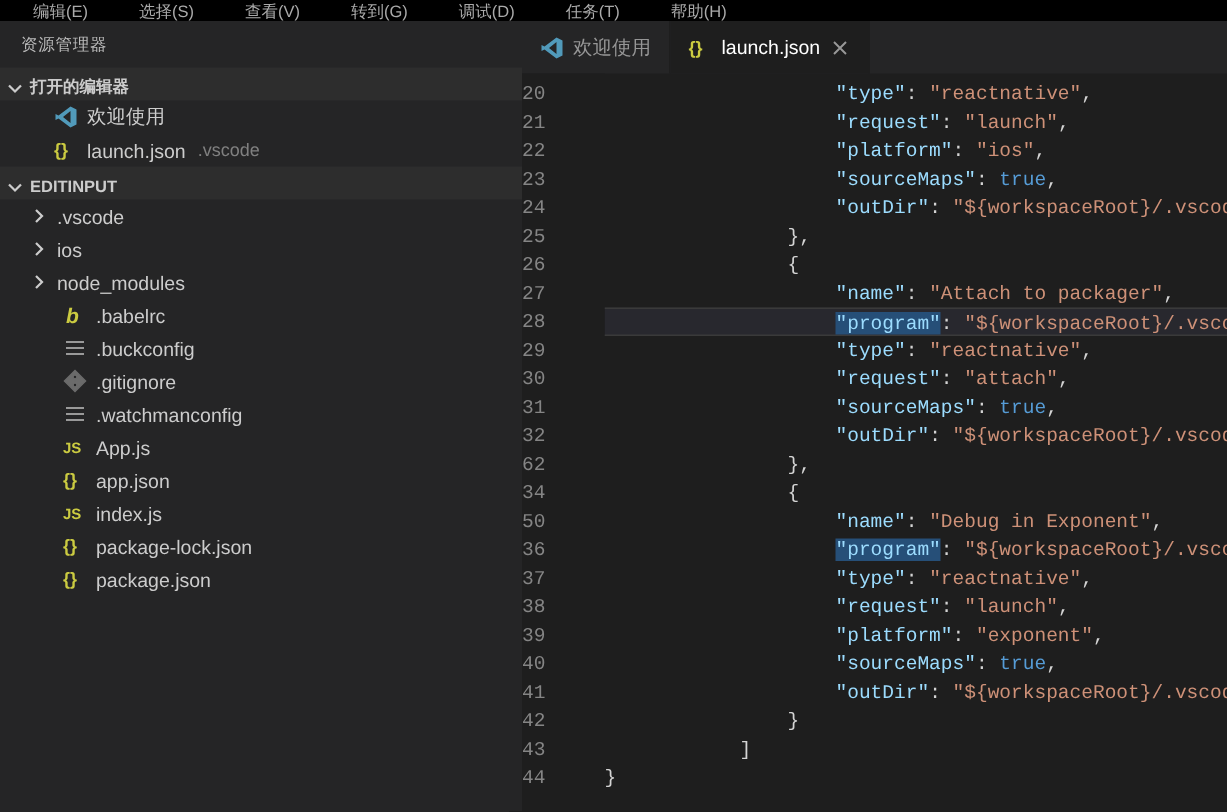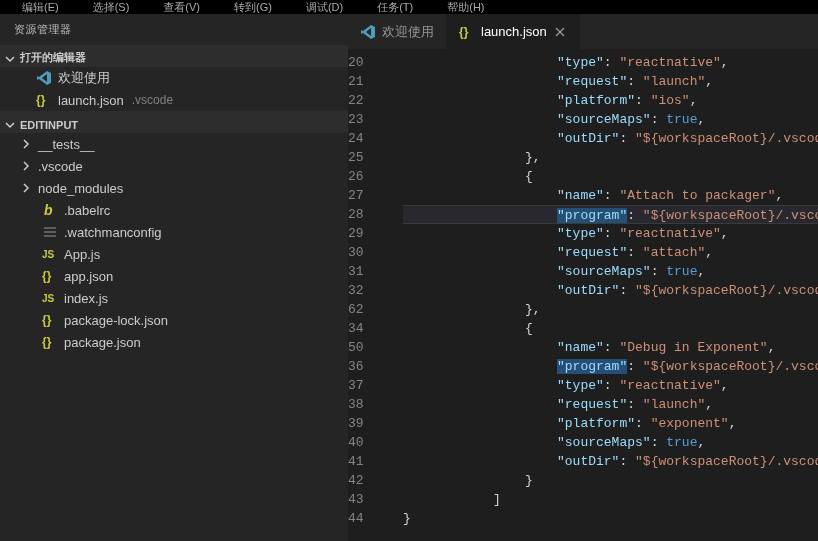--- a/index.html
+++ b/index.html
@@ -213,46 +213,64 @@
       </span>
       <span>EDITINPUT</span>
     </div>
     <div class="tree" id="project-tree">
         <div class="tree-item">
           <span class="chevron">
             <svg width="10" height="10" viewBox="0 0 10 10">
               <path d="M3 1 L7 5 L3 9" stroke="#ccc" fill="none" stroke-width="1.5"></path>
             </svg>
           </span>
-          <span>__tests__</span>
+          <span>.vscode</span>
         </div>
         <div class="tree-item">
           <span class="chevron">
             <svg width="10" height="10" viewBox="0 0 10 10">
               <path d="M3 1 L7 5 L3 9" stroke="#ccc" fill="none" stroke-width="1.5"></path>
             </svg>
           </span>
-          <span>.vscode</span>
+          <span>ios</span>
         </div>
         <div class="tree-item">
           <span class="chevron">
             <svg width="10" height="10" viewBox="0 0 10 10">
               <path d="M3 1 L7 5 L3 9" stroke="#ccc" fill="none" stroke-width="1.5"></path>
             </svg>
           </span>
           <span>node_modules</span>
         </div>
         <div class="tree-item">
           <span class="icon-placeholder"></span>
           <span class="icon">
             <svg width="16" height="16" viewBox="0 0 16 16">
               <text x="2" y="13" font-size="14" font-style="italic" font-weight="bold" fill="#cbcb41">b</text>
             </svg>
           </span>
           <span>.babelrc</span>
+        </div>
+        <div class="tree-item">
+          <span class="icon-placeholder"></span>
+          <span class="icon">
+            <svg width="16" height="16" viewBox="0 0 16 16">
+              <path fill="none" stroke="#999" stroke-width="1.2" d="M2 4 H14 M2 8 H14 M2 12 H14"></path>
+            </svg>
+          </span>
+          <span>.buckconfig</span>
+        </div>
+        <div class="tree-item">
+          <span class="icon-placeholder"></span>
+          <span class="icon">
+            <svg width="16" height="16" viewBox="0 0 16 16">
+              <path fill="#6b6b6b" d="M8 1 L15 8 L8 15 L1 8 Z M8 4 A1.3 1.3 0 1 0 8 6.6 A1.3 1.3 0 1 0 8 4 M8 9.4 A1.3 1.3 0 1 0 8 12 A1.3 1.3 0 1 0 8 9.4 M8 6.5 L8 9.5" stroke="#6b6b6b" stroke-width="1"></path>
+            </svg>
+          </span>
+          <span>.gitignore</span>
         </div>
         <div class="tree-item">
           <span class="icon-placeholder"></span>
           <span class="icon">
             <svg width="16" height="16" viewBox="0 0 16 16">
               <path fill="none" stroke="#999" stroke-width="1.2" d="M2 4 H14 M2 8 H14 M2 12 H14"></path>
             </svg>
           </span>
           <span>.watchmanconfig</span>
         </div>

